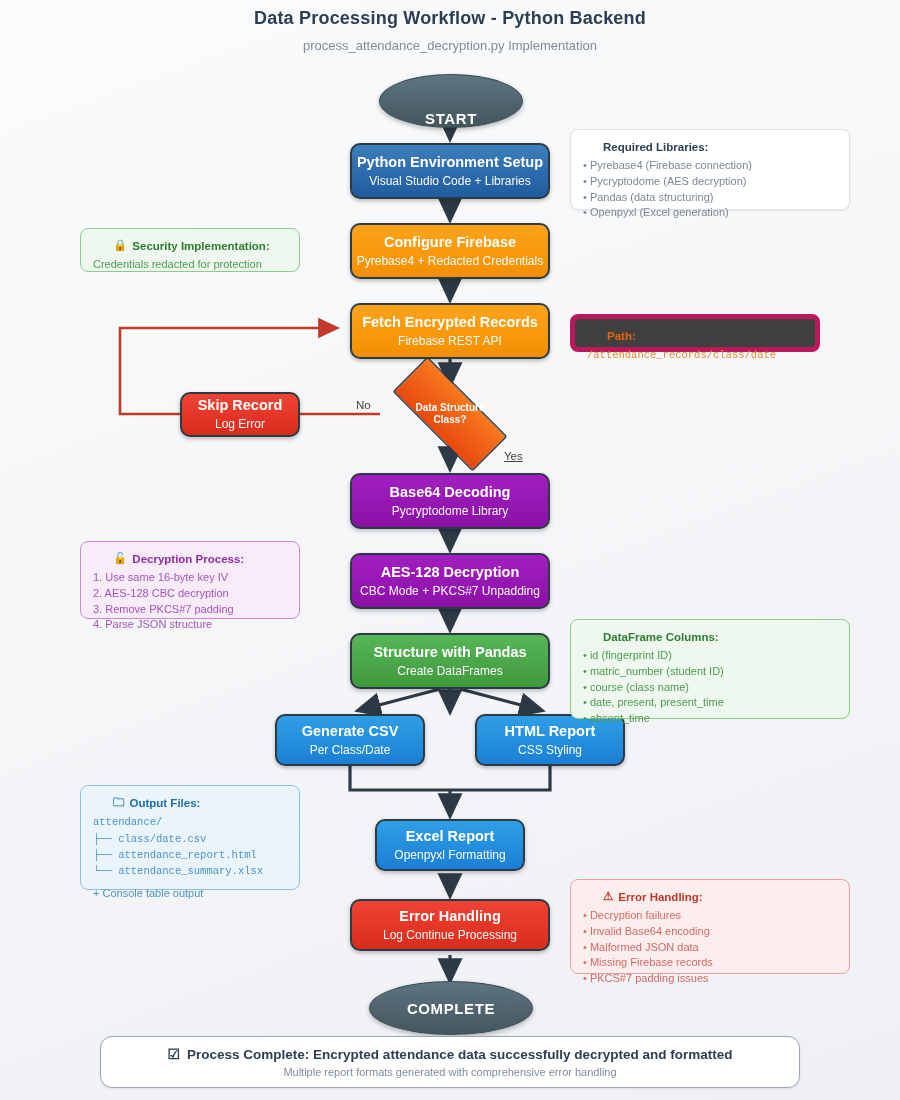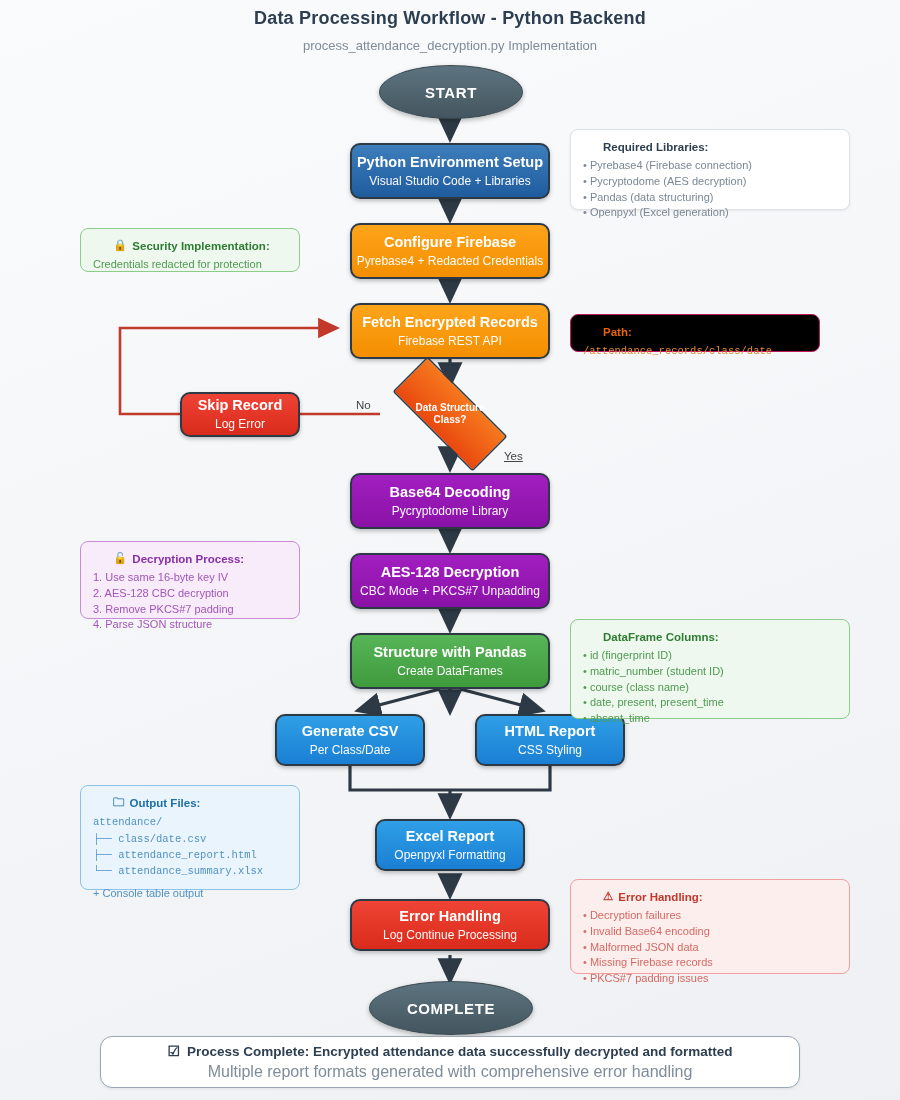--- a/index.html
+++ b/index.html
@@ -76,21 +76,21 @@
   .mono{font-family:"Liberation Mono",monospace;font-size:10.5px;line-height:1.55;white-space:pre;}
 
   .note-white{background:#ffffff;border:1px solid #dfe3e8;box-shadow:0 1px 3px rgba(0,0,0,.07);}
   .note-white .nh{color:#2c3e50;}
   .note-white li{color:#7b8794;}
 
   .note-green{background:#eef8ee;border:1px solid #8ccd8c;}
   .note-green .nh{color:#2e7d32;}
   .note-green li,.note-green div{color:#4f9a52;}
 
-  .note-orange{background:#000000;border:1px solid #be185d;}
+  .note-orange{background:#404040;border:5px solid #be185d;}
   .note-orange .nh{color:#e8620a;}
   .note-orange .mono{color:#e08a2e;}
 
   .note-purple{background:#f8ecfa;border:1px solid #c98bd8;}
   .note-purple .nh{color:#8a2fa8;}
   .note-purple li{color:#a255ba;}
 
   .note-lblue{background:#e9f4fd;border:1px solid #8dc2e8;}
   .note-lblue .nh{color:#1f6fa8;}
   .note-lblue .mono,.note-lblue .plus{color:#4f92c4;}
@@ -106,21 +106,21 @@
   .elabel{position:absolute;font-size:11.5px;color:#444;margin-left:36px;}
 
   
   .footer{
     position:absolute;box-sizing:border-box;
     background:#ffffff;border:1.5px solid #9aa7b2;border-radius:12px;
     display:flex;flex-direction:column;align-items:center;justify-content:center;
     box-shadow:0 1px 3px rgba(0,0,0,.08);
   }
   .footer .f1{font-size:13.5px;font-weight:bold;color:#2c3e50;display:flex;align-items:center;gap:7px;}
-  .footer .f2{font-size:16px;color:#7f8c9a;margin-top:4px;}
+  .footer .f2{font-size:11px;color:#7f8c9a;margin-top:4px;}
 </style>
 </head>
 <body>
 
 <div class="canvas">
 
   <svg class="edges" viewBox="0 0 900 1100">
     <defs>
       <marker id="ah" markerWidth="9" markerHeight="9" refX="6.5" refY="4.5" orient="auto">
         <path d="M0,0.6 L8.4,4.5 L0,8.4 z" fill="#2d3a45"></path>
@@ -154,21 +154,21 @@
     </g>
 
     <g stroke="#c0392b" stroke-width="2.6" fill="none" marker-end="url(#ahr)">
       <path d="M180,414 L120,414 L120,328 L335,328"></path>
     </g>
   </svg>
 
   <div class="title">Data Processing Workflow - Python Backend</div>
   <div class="subtitle">process_attendance_decryption.py Implementation</div>
 
-  <div class="terminal" style="left:379px;top:65px;width:142px;height:52px;">
+  <div class="terminal" style="left:379px;top:74px;width:142px;height:52px;align-items:flex-end;">
     <span>START</span>
   </div>
 
   <div class="node n-blue" style="left:350px;top:143px;width:200px;height:56px;">
     <span class="t1">Python Environment Setup</span>
     <span class="t2">Visual Studio Code + Libraries</span>
   </div>
 
   <div class="node n-orange" style="left:350px;top:223px;width:200px;height:56px;">
     <span class="t1">Configure Firebase</span>

